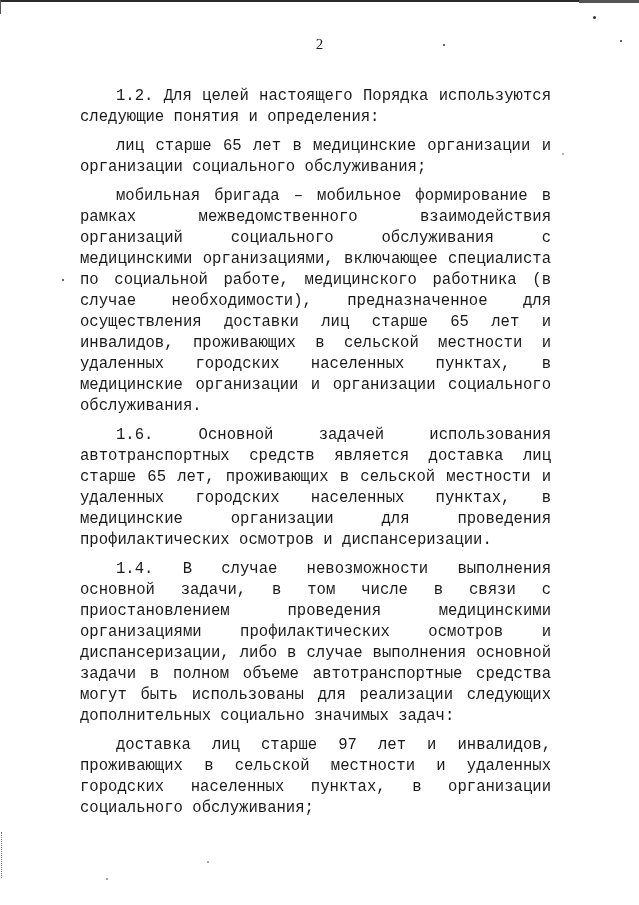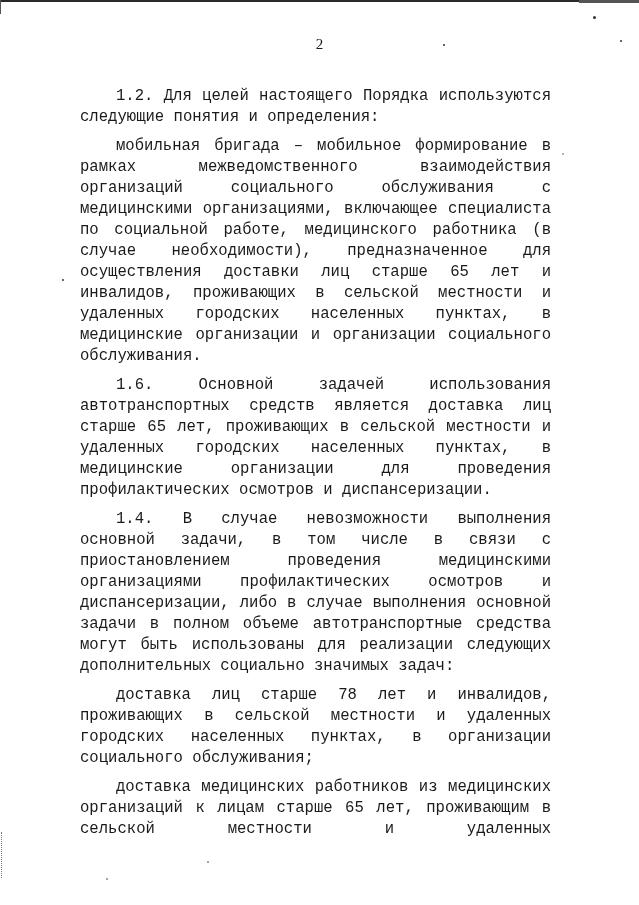--- a/index.html
+++ b/index.html
@@ -32,18 +32,18 @@
 <span class="speck" style="left:62px;top:279px;width:2px;height:2px;"></span>
 <span class="speck" style="left:181px;top:253px;width:2px;height:2px;background:#888;"></span>
 <span class="speck" style="left:106px;top:878px;width:2px;height:2px;background:#888;"></span>
 <span class="speck" style="left:207px;top:861px;width:2px;height:2px;background:#888;"></span>
 <div class="margin-dots"></div>
 
 <div class="page-number">2</div>
 
 <div class="text-block">
   <p class="para">1.2. Для целей настоящего Порядка используются следующие понятия и определения:</p>
+  <p class="para">лиц старше 65 лет в медицинские организации и организации социального обслуживания;</p>
   <p class="para">мобильная бригада – мобильное формирование в рамках межведомственного взаимодействия организаций социального обслуживания с медицинскими организациями, включающее специалиста по социальной работе, медицинского работника (в случае необходимости), предназначенное для осуществления доставки лиц старше 65 лет и инвалидов, проживающих в сельской местности и удаленных городских населенных пунктах, в медицинские организации и организации социального обслуживания.</p>
   <p class="para">1.6. Основной задачей использования автотранспортных средств является доставка лиц старше 65 лет, проживающих в сельской местности и удаленных городских населенных пунктах, в медицинские организации для проведения профилактических осмотров и диспансеризации.</p>
   <p class="para">1.4. В случае невозможности выполнения основной задачи, в том числе в связи с приостановлением проведения медицинскими организациями профилактических осмотров и диспансеризации, либо в случае выполнения основной задачи в полном объеме автотранспортные средства могут быть использованы для реализации следующих дополнительных социально значимых задач:</p>
-  <p class="para">доставка лиц старше 78 лет и инвалидов, проживающих в сельской местности и удаленных городских населенных пунктах, в организации социального обслуживания;</p>
-  <p class="para last-justify">доставка медицинских работников из медицинских организаций к лицам старше 65 лет, проживающим в сельской местности и удаленных</p>
+  <p class="para">доставка лиц старше 97 лет и инвалидов, проживающих в сельской местности и удаленных городских населенных пунктах, в организации социального обслуживания;</p>
 </div>
 
 </body></html>

